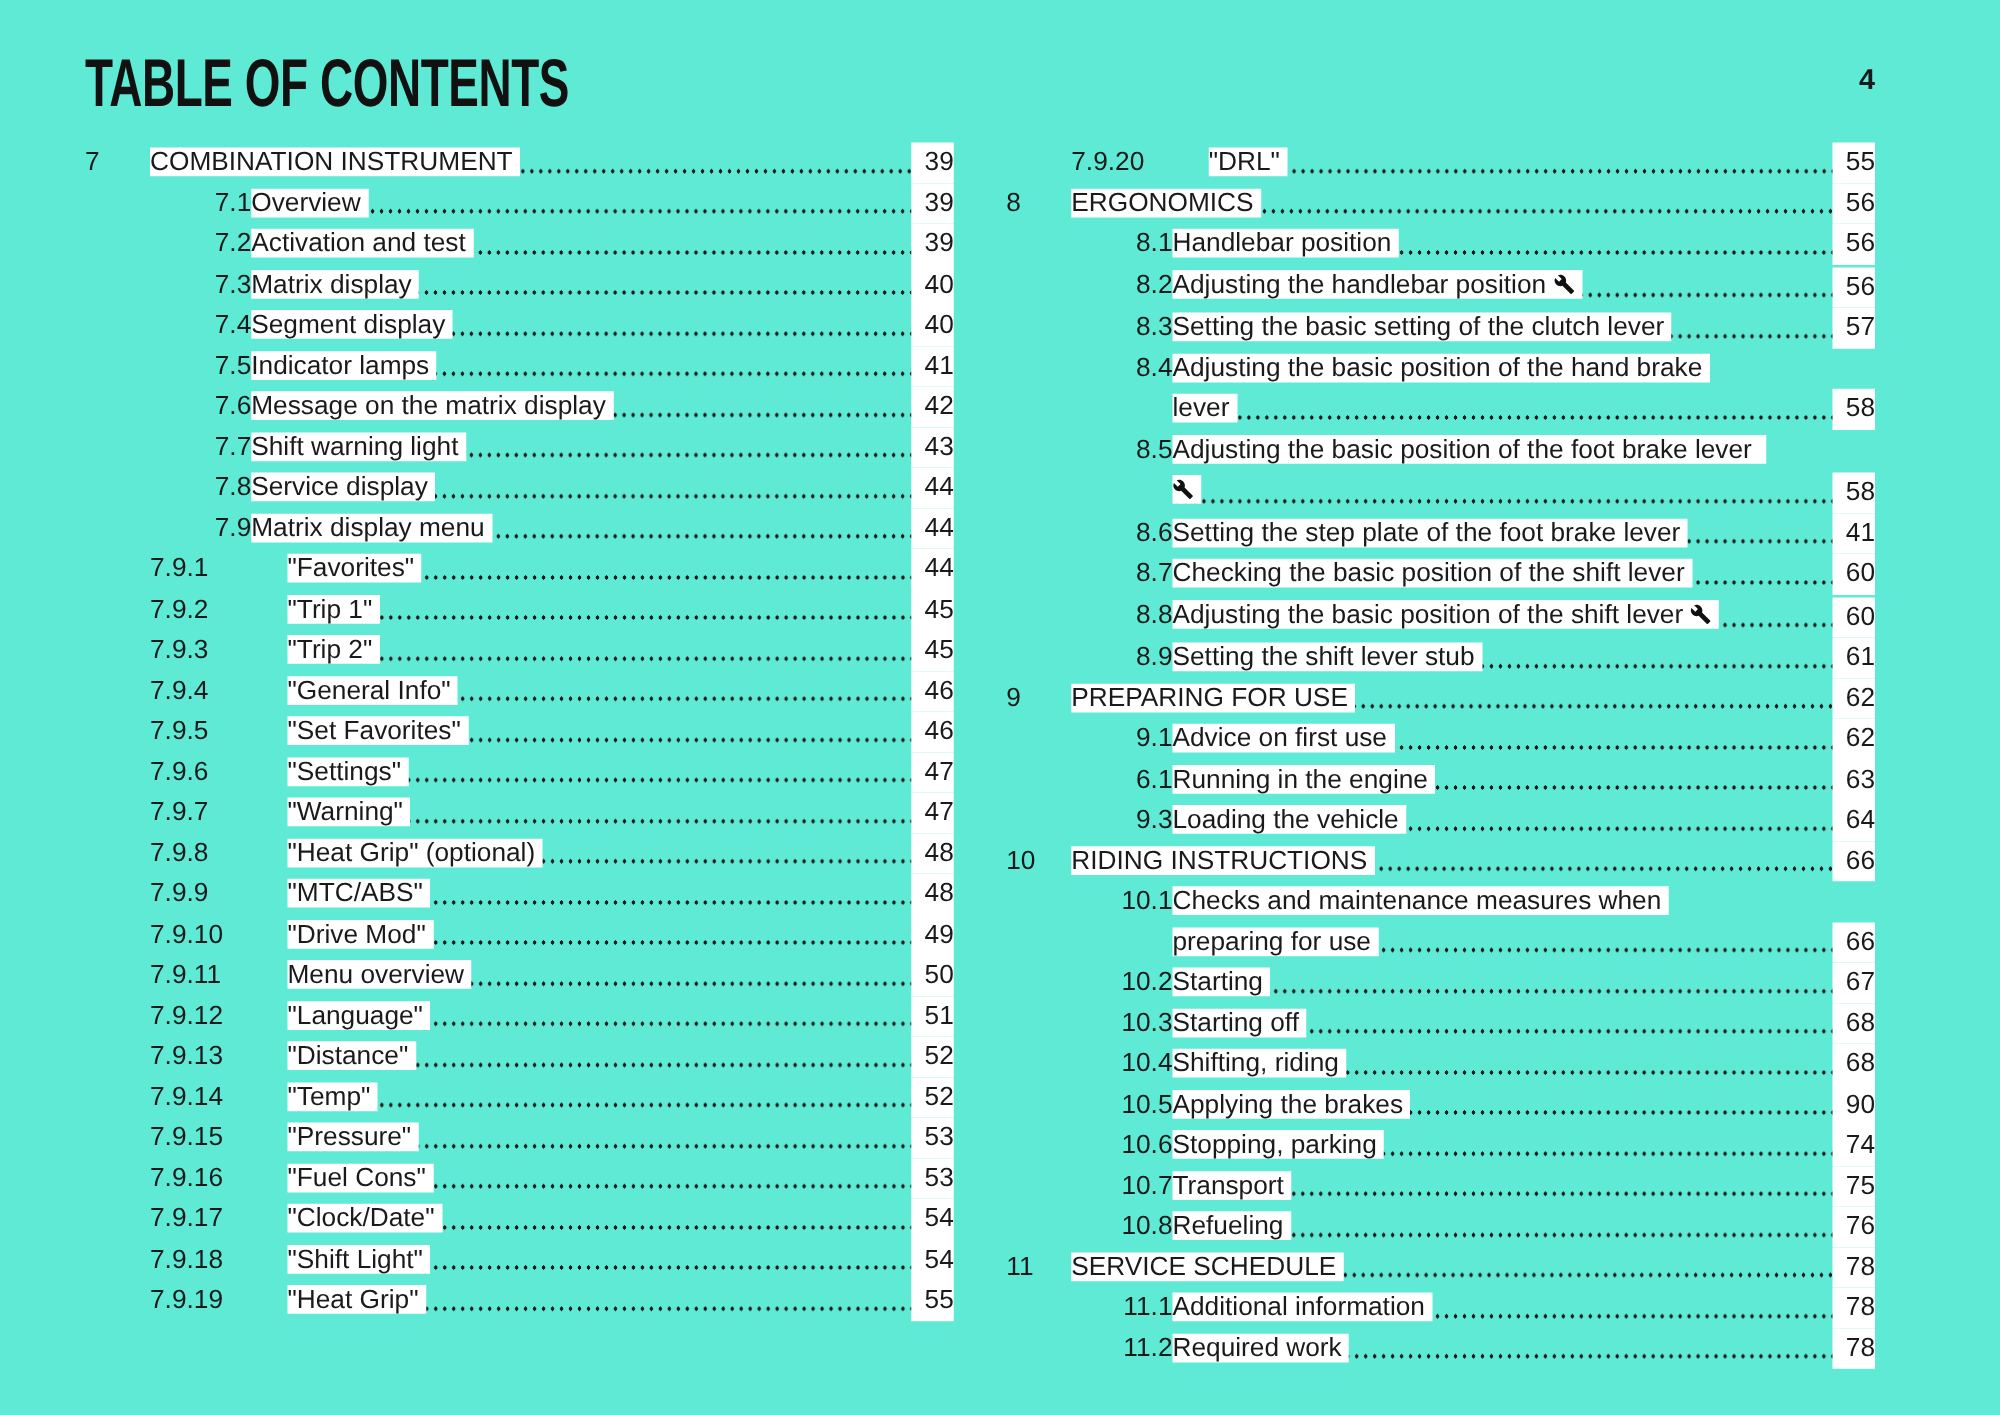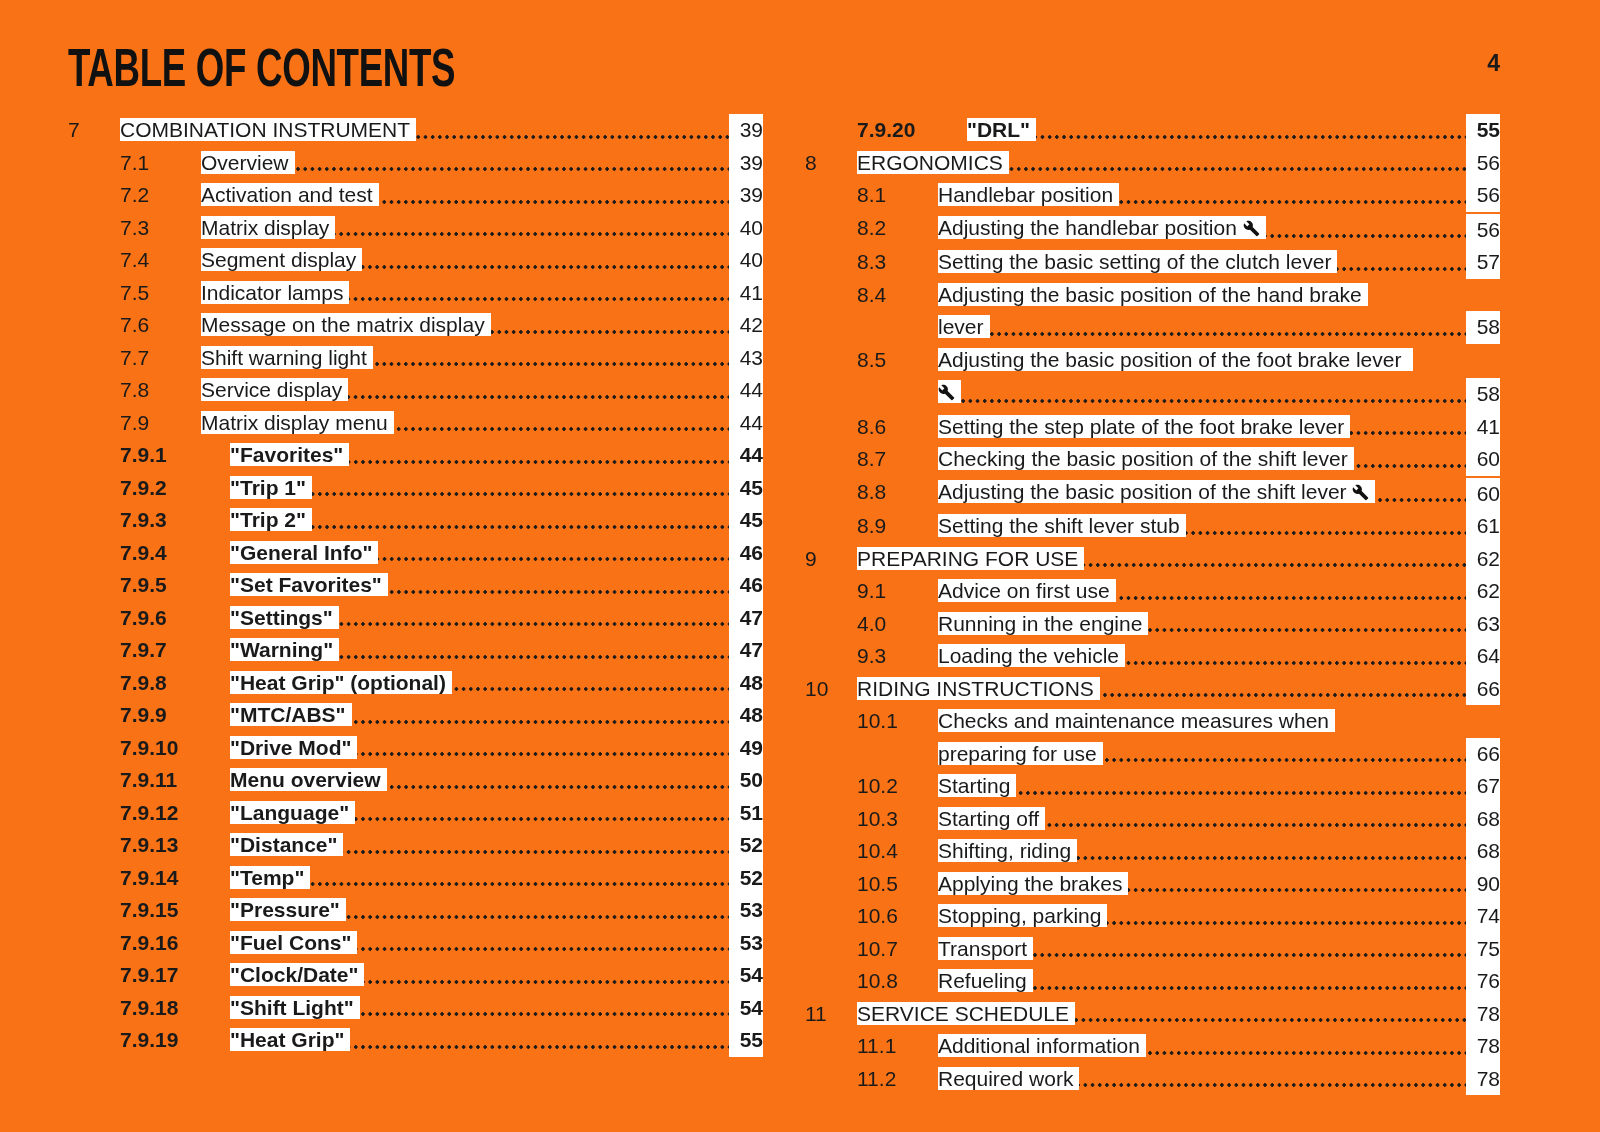--- a/index.html
+++ b/index.html
@@ -4,21 +4,21 @@
 <style>
   * { margin: 0; padding: 0; box-sizing: border-box; }
   html, body { background: #ffffff; }
   body {
     width: 1600px; height: 1132px;
     font-family: "Liberation Sans", sans-serif;
     color: #1a1a1a;
     position: relative;
     overflow: hidden;
   }
-  .sheet { position: absolute; inset: 0; background: #f97316; }
+  .sheet { position: absolute; inset: 0; background: #5eead4; }
 
   
   .page-title {
     position: absolute; top: 40px; left: 68px;
     font-size: 54px; font-weight: 700; line-height: 1;
     letter-spacing: -0.5px; color: #111;
     transform: scaleX(0.68); transform-origin: left center;
     white-space: nowrap;
   }
   .page-number {
@@ -34,22 +34,22 @@
   .col { flex: 0 0 695px; width: 695px; }
 
   
   .row {
     display: flex; align-items: baseline;
     font-size: 21px; line-height: 32.5px; color: #1a1a1a;
   }
   .num { flex: 0 0 auto; white-space: nowrap; }
   .lvl1 .num { width: 52px; }
   .lvl2 { padding-left: 52px; }
-  .lvl2 .num { width: 81px; }
-  .lvl3 { padding-left: 52px; font-weight: bold; }
+  .lvl2 .num { width: 81px; text-align: right; }
+  .lvl3 { padding-left: 52px; }
   .lvl3 .num { width: 110px; }
 
   .body {
     flex: 1 1 auto; min-width: 0;
     position: relative; z-index: 0;
     padding-right: 90px;
   }
   
   .body::after {
     content: "";
@@ -257,21 +257,21 @@
         </div>
         <div class="row lvl1">
           <span class="num">9</span>
           <span class="body"><span class="title">PREPARING FOR USE</span><span class="pg">62</span></span>
         </div>
         <div class="row lvl2">
           <span class="num">9.1</span>
           <span class="body"><span class="title">Advice on first use</span><span class="pg">62</span></span>
         </div>
         <div class="row lvl2">
-          <span class="num">4.0</span>
+          <span class="num">6.1</span>
           <span class="body"><span class="title">Running in the engine</span><span class="pg">63</span></span>
         </div>
         <div class="row lvl2">
           <span class="num">9.3</span>
           <span class="body"><span class="title">Loading the vehicle</span><span class="pg">64</span></span>
         </div>
         <div class="row lvl1">
           <span class="num">10</span>
           <span class="body"><span class="title">RIDING INSTRUCTIONS</span><span class="pg">66</span></span>
         </div>

